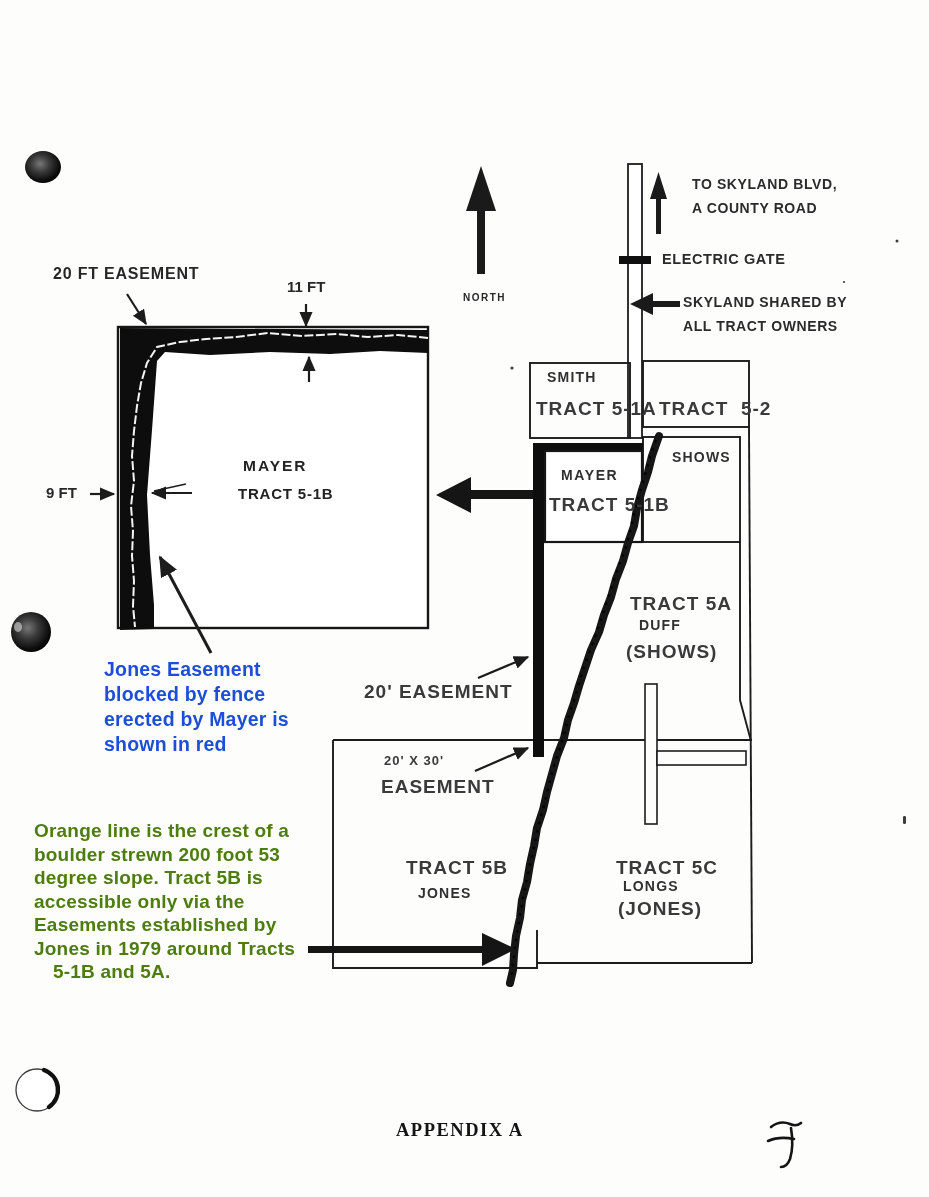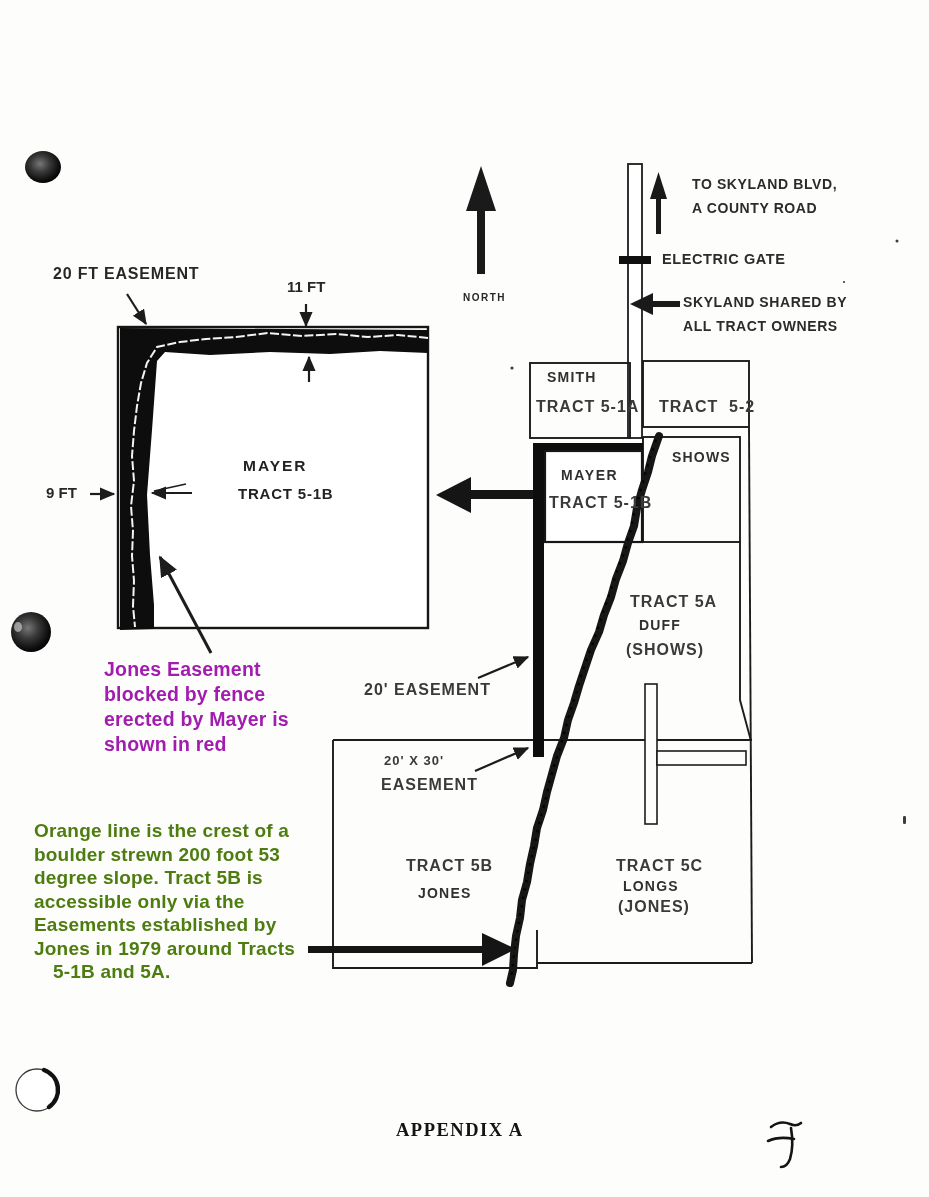--- a/index.html
+++ b/index.html
@@ -1,24 +1,24 @@
 <!DOCTYPE html>
 <html><head>
 <meta charset="utf-8">
 <style>
   html,body{margin:0;padding:0;background:#e8e8e8;}
   #page{position:relative;width:929px;height:1197px;background:#fdfdfc;overflow:hidden;
         font-family:"Liberation Sans","DejaVu Sans",sans-serif;color:#1c1c1c;}
   #overlay{position:absolute;left:0;top:0;width:929px;height:1197px;}
   .lbl{position:absolute;white-space:pre;font-weight:600;color:#272727;}
-  .map-lbl{font-size:16px;letter-spacing:1px;color:#3a3a3a;}
+  .map-lbl{font-size:19px;letter-spacing:1px;color:#3a3a3a;}
   .map-lbl2{font-size:14px;letter-spacing:1.2px;color:#303030;}
   .ann{font-size:14px;letter-spacing:.6px;color:#2b2b2b;}
   .inset-lbl{font-size:15.5px;letter-spacing:.8px;color:#222;}
-  .note{font-size:19.5px;font-weight:600;color:#a21caf;letter-spacing:.2px;}
+  .note{font-size:19.5px;font-weight:600;color:#1d4ed8;letter-spacing:.2px;}
   .para{font-size:19px;font-weight:600;color:#4d7c0f;letter-spacing:.2px;}
   .appendix{font-family:"Liberation Serif","DejaVu Serif",serif;font-size:18.5px;
             font-weight:bold;letter-spacing:1.5px;color:#141414;}
 </style>
 </head>
 <body>
 
 <div id="page">
 
   <svg id="overlay" viewBox="0 0 929 1197">

